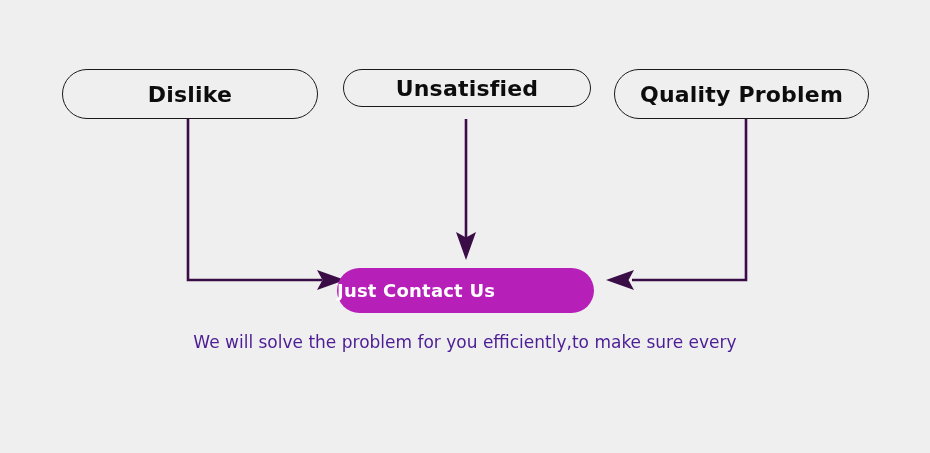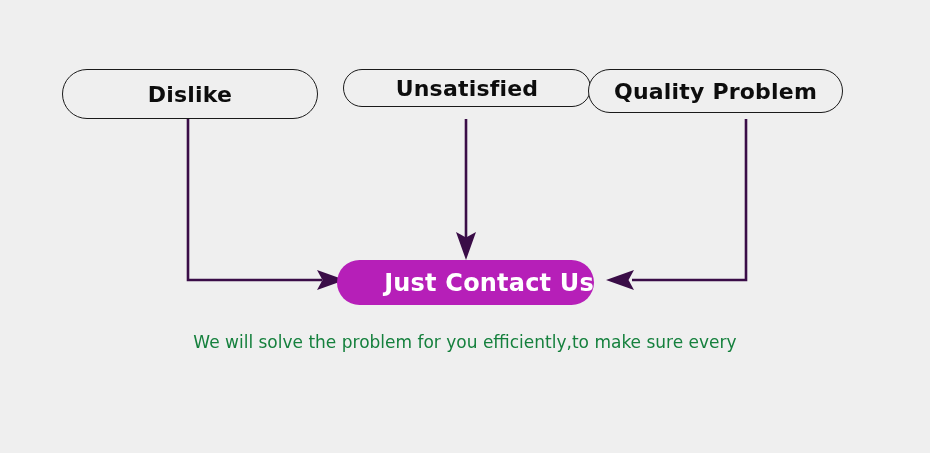--- a/index.html
+++ b/index.html
@@ -38,52 +38,52 @@
     justify-content: center;
     font-family: "DejaVu Sans", sans-serif;
     font-weight: bold;
     font-size: 22px;
     letter-spacing: 0.2px;
     color: #0d0d0d;
     white-space: nowrap;
   }
   #node-dislike   { left: 62px;  top: 69px; width: 256px; height: 50px; text-align: right; }
   #node-unsatisfied { left: 343px; top: 69px; width: 248px; height: 38px; }
-  #node-quality   { left: 588px; top: 69px; width: 255px; height: 44px; }
+  #node-quality   { left: 614px; top: 69px; width: 255px; height: 50px; }
 
   #cta-button {
     position: absolute;
     left: 337px;
-    top: 260px;
+    top: 268px;
     width: 257px;
     height: 45px;
     box-sizing: border-box;
     background: #b61fb8;
     border-radius: 999px;
     display: flex;
     align-items: center;
-    justify-content: flex-end;
+    justify-content: flex-start;
     font-family: "DejaVu Sans", sans-serif;
     font-weight: bold;
-    font-size: 24px;
+    font-size: 18px;
     letter-spacing: 0.2px;
     color: #ffffff;
     white-space: nowrap;
     cursor: pointer;
   }
   #caption-block {
     position: absolute;
     left: 115px;
     top: 326px;
     width: 700px;
     text-align: center;
     font-family: "DejaVu Sans", sans-serif;
     font-size: 17px;
     line-height: 32px;
-    color: #15803d;
+    color: #4c1d95;
   }
   .caption-line { display: block; }
 </style>
 </head>
 <body>
 
 <div id="diagram-root">
 
   <svg id="connector-layer" viewBox="0 0 930 453" width="930" height="453" aria-hidden="true">
 

